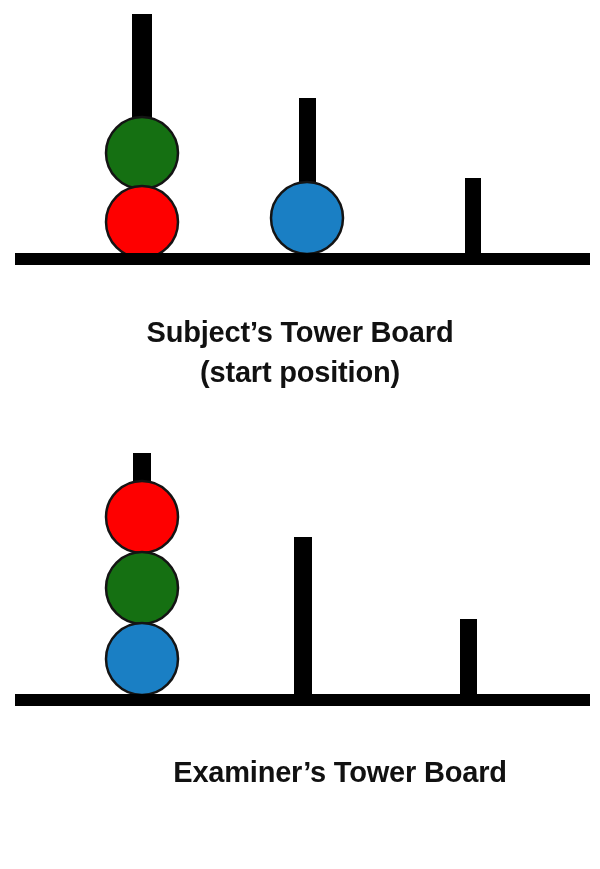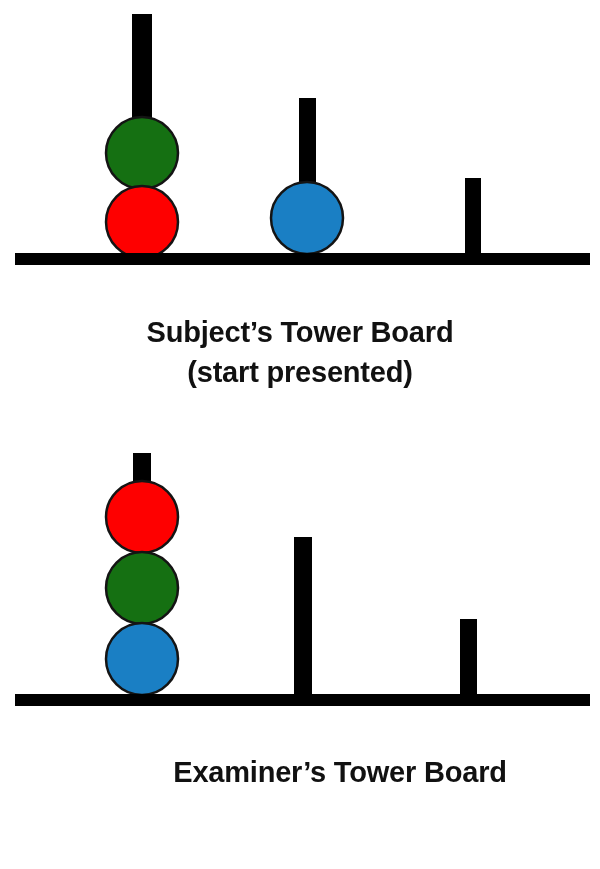--- a/index.html
+++ b/index.html
@@ -63,21 +63,21 @@
     <circle cx="142" cy="153" r="36" fill="#157012" stroke="#141414" stroke-width="2.5"></circle>
     <circle cx="142" cy="222" r="36" fill="#fe0000" stroke="#141414" stroke-width="2.5"></circle>
 
     <circle cx="307" cy="218" r="36" fill="#1a7fc4" stroke="#141414" stroke-width="2.5"></circle>
 
     <rect x="15" y="253" width="575" height="12" fill="#000000"></rect>
   </svg>
 
   <div class="caption" id="caption-subject">
     <span class="caption-line">Subject’s Tower Board</span>
-    <span class="caption-line">(start presented)</span>
+    <span class="caption-line">(start position)</span>
   </div>
 
   <svg class="board-svg" width="600" height="270" viewBox="0 440 600 270" style="position:absolute; left:0; top:440px;">
 
     <rect x="133" y="453" width="18" height="241" fill="#000000"></rect>
 
     <rect x="294" y="537" width="18" height="157" fill="#000000"></rect>
 
     <rect x="460" y="619" width="17" height="75" fill="#000000"></rect>
 

